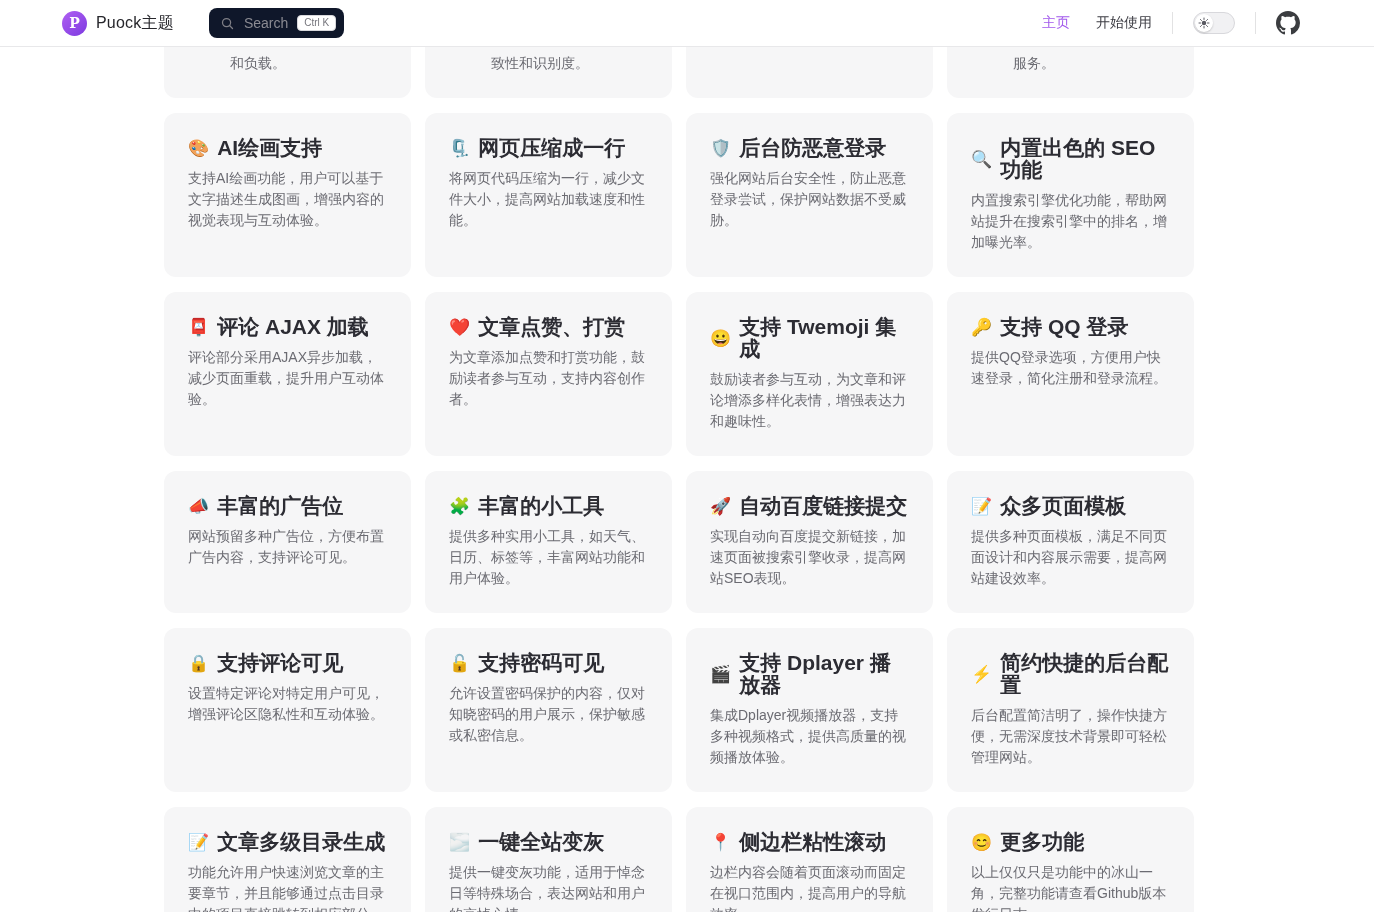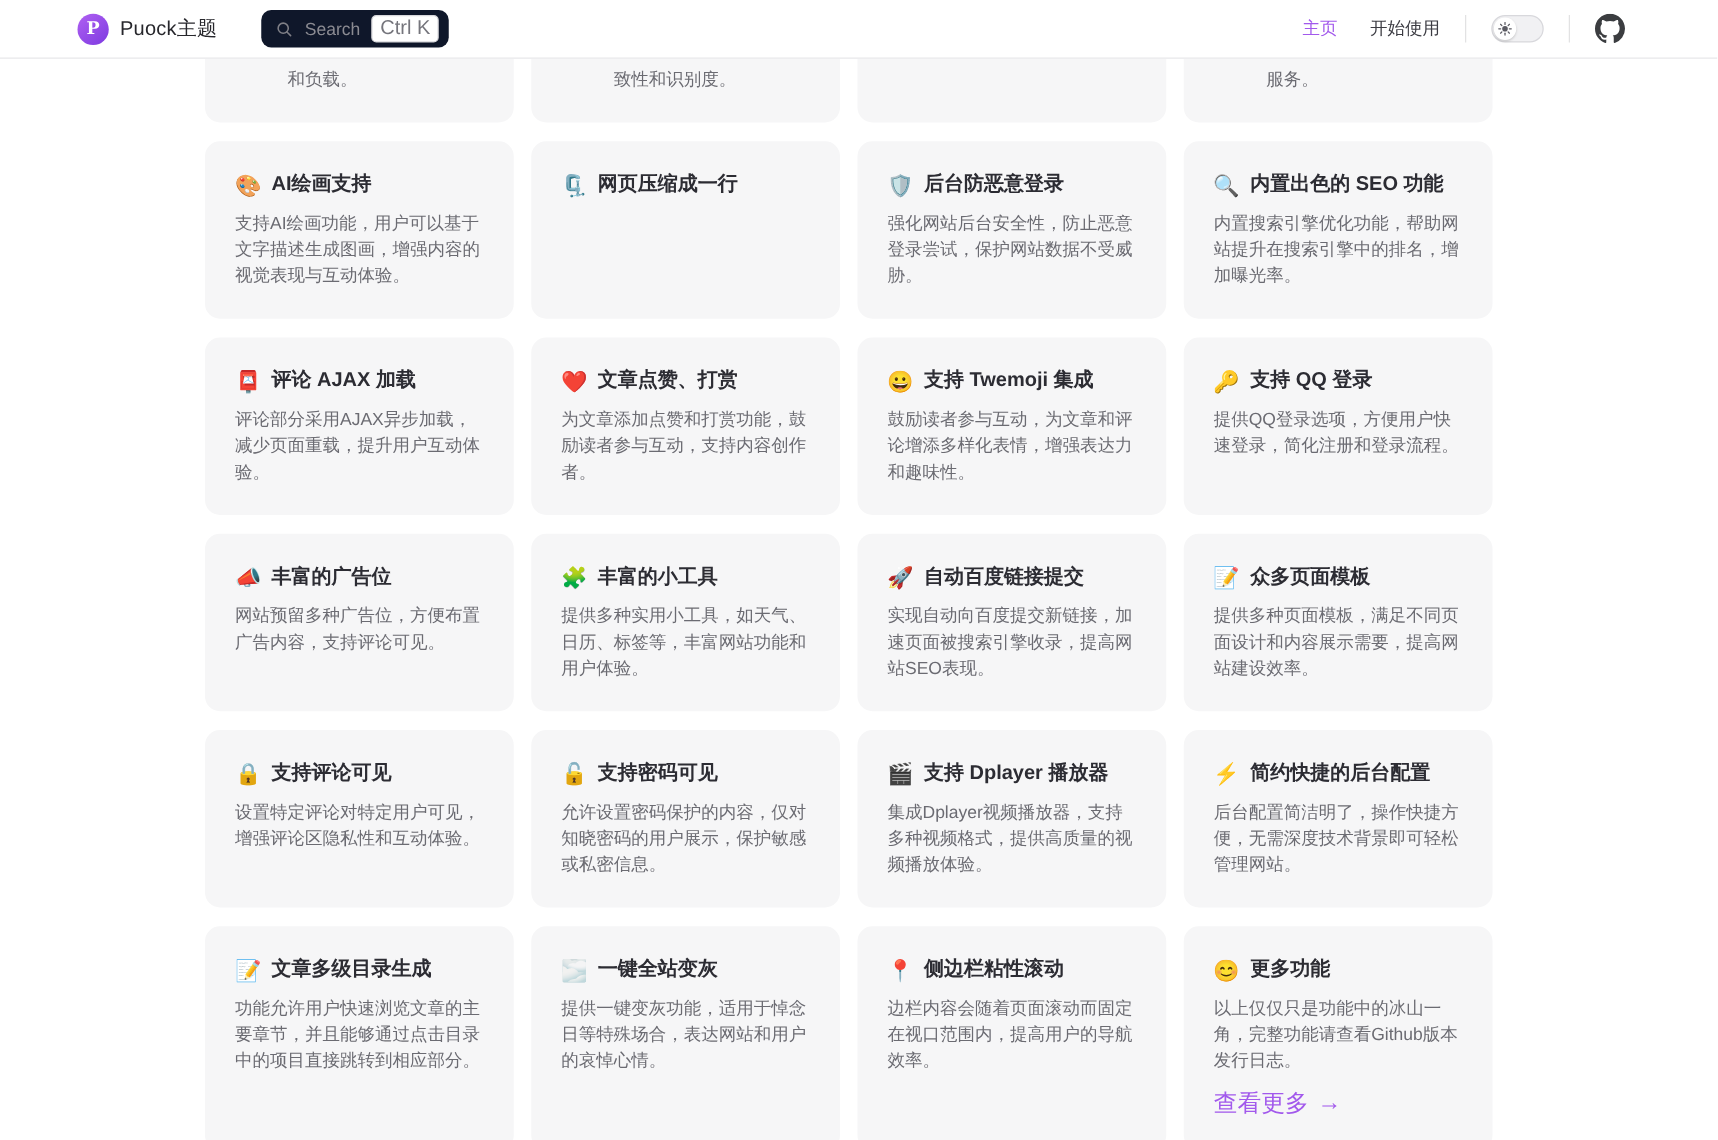--- a/index.html
+++ b/index.html
@@ -30,21 +30,21 @@
 
   .searchbox {
     margin-left: 35px; height: 30px;
     display: flex; align-items: center; gap: 9px;
     background: #0f172a; border-radius: 8px; padding: 0 8px 0 11px;
     cursor: pointer;
   }
   .searchbox .s-label { font-size: 14px; color: #8b8b92; }
   .kbd {
     background: #fff; border: 1px solid #d8d8dc; border-radius: 4px;
-    font-size: 16px; color: #75757c; padding: 2px 6px; line-height: 1;
+    font-size: 10px; color: #75757c; padding: 2px 6px; line-height: 1;
     box-shadow: 0 1px 0 rgba(0,0,0,.03);
   }
 
   .nav-right { margin-left: auto; display: flex; align-items: center; }
   .nav-link { font-size: 14px; font-weight: 500; color: #3c3c43; text-decoration: none; cursor: pointer; }
   .nav-link.active { color: var(--brand); }
   .nav-link + .nav-link { margin-left: 26px; font-family: Liberation Serif, serif; }
   .v-divider { width: 1px; height: 22px; background: #e2e2e3; margin: 0 20px; }
 
   .switch {
@@ -70,21 +70,21 @@
   }
   .grid.partial { margin-top: -87px; margin-bottom: 15px; }
 
   .card {
     background: #f6f6f7; border-radius: 12px; padding: 24px;
   }
   .card.partial-card { height: 138px; display: flex; align-items: flex-end; }
 
   .card-head { display: flex; align-items: center; gap: 8px; }
   .card-icon { font-size: 17px; line-height: 1; flex: none; }
-  .card-title { font-size: 16px; font-weight: 700; color: #2c2c33; line-height: 22px; }
+  .card-title { font-size: 21px; font-weight: 700; color: #2c2c33; line-height: 22px; }
   .card-desc, .partial-text {
     margin-top: 9px; font-size: 14px; line-height: 21px; color: #6b6b72;
   }
   .partial-text { margin-top: 0; margin-left: 42px; }
   .card-link {
     margin-top: 11px; display: none; align-items: center; gap: 7px;
     color: var(--brand); font-size: 19px; font-weight: 500; cursor: pointer;
     text-decoration: none;
   }
   .card-link.visible { display: inline-flex; }
@@ -165,20 +165,21 @@
     </div>
     <p class="card-desc">支持AI绘画功能，用户可以基于文字描述生成图画，增强内容的视觉表现与互动体验。</p>
 
   </article>
 
   <article class="card">
     <div class="card-head">
       <span class="card-icon">🗜️</span>
       <h3 class="card-title">网页压缩成一行</h3>
     </div>
+    <p class="card-desc">将网页代码压缩为一行，减少文件大小，提高网站加载速度和性能。</p>
 
   </article>
 
   <article class="card">
     <div class="card-head">
       <span class="card-icon">🛡️</span>
       <h3 class="card-title">后台防恶意登录</h3>
     </div>
     <p class="card-desc">强化网站后台安全性，防止恶意登录尝试，保护网站数据不受威胁。</p>
 

